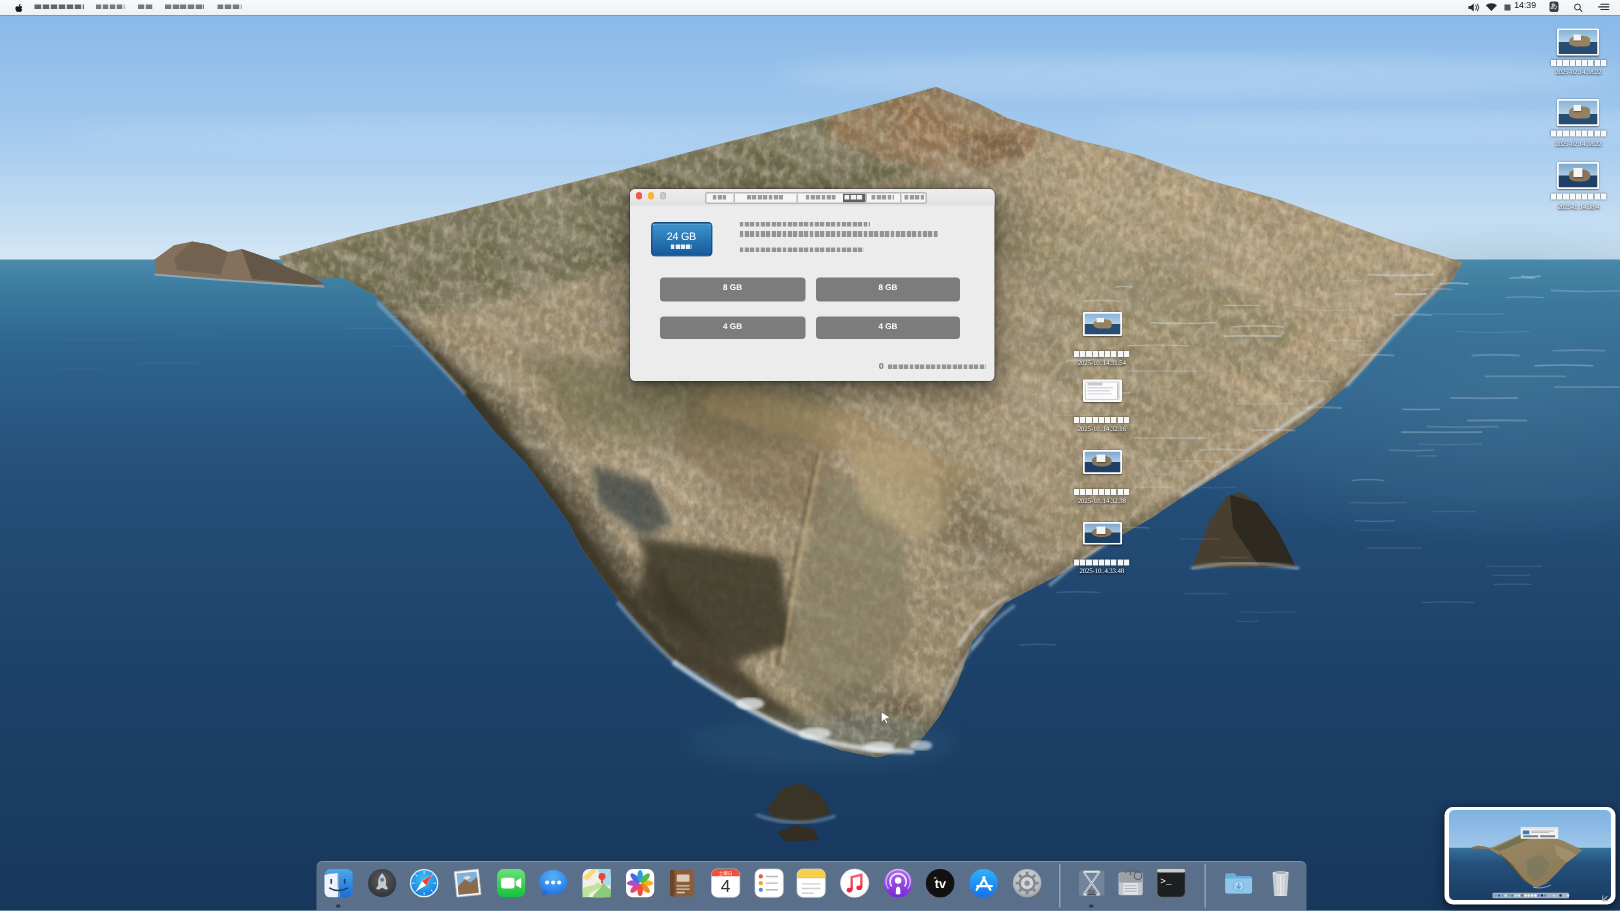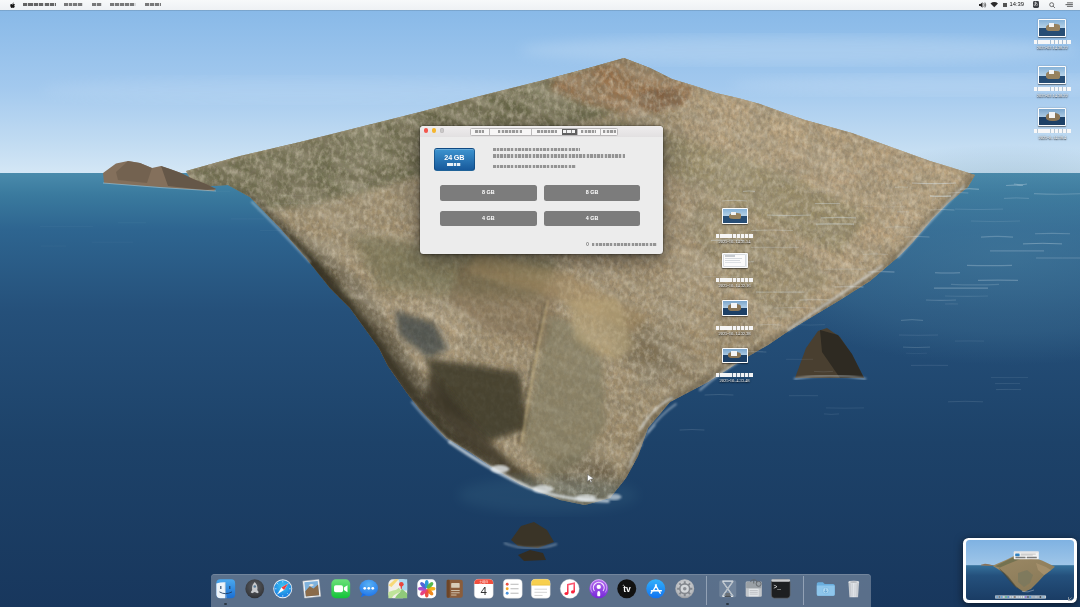--- a/index.html
+++ b/index.html
@@ -295,21 +295,21 @@
           <i class="jpw" style="left:1.8px;top:1.5px;width:11.6px;height:3.4px;"></i>
         </span>
 <span style="width:22.5px;position:relative;border-right:0.5px solid #bab8b9;border-left:0.5px solid #bab8b9;">
           <i class="jp" style="left:3.6px;top:1.5px;width:15px;height:3.4px;"></i>
         </span>
 <span style="width:16.2px;position:relative;">
           <i class="jp" style="left:1.6px;top:1.5px;width:13px;height:3.4px;"></i>
         </span>
 </div>
 <div class="abs" style="left:14px;top:22px;width:41.5px;height:23.5px;border-radius:3px;background:linear-gradient(#3d94d0,#17599b);border:0.5px solid rgba(10,60,110,0.55);box-sizing:border-box;box-shadow:inset 0 0.5px 0 rgba(255,255,255,0.45);color:#fff;text-align:center;">
-<div style="font-size:7.2px;font-weight:bold;margin-top:4.2px;letter-spacing:-0.2px;">24 GB</div>
+<div style="font-size:7.2px;font-weight:normal;margin-top:4.2px;letter-spacing:-0.2px;">24 GB</div>
 <div style="position:relative;height:3px;margin-top:1.6px;">
           <i class="jpw" style="left:50%;margin-left:-6.8px;top:0;width:13.6px;height:2.8px;background:repeating-linear-gradient(90deg,rgba(255,255,255,0.9) 0 2.6px,rgba(255,255,255,0.25) 2.6px 3.4px);"></i>
         </div>
 </div>
 <div class="abs" style="left:0;top:0;width:0;height:0;">
 <i class="jp" style="left:73.6px;top:22.4px;width:87px;"></i>
 <i class="jp" style="left:73.6px;top:28.9px;width:132px;"></i>
 <i class="jp" style="left:73.6px;top:39.5px;width:83px;"></i>
 </div>
 <div class="abs" style="left:20.75px;top:59.9px;width:96.25px;height:15.2px;background:#7c7c7c;border-radius:2.5px;color:#fff;font-size:5.4px;font-weight:bold;text-align:center;line-height:15.4px;">8 GB</div>

